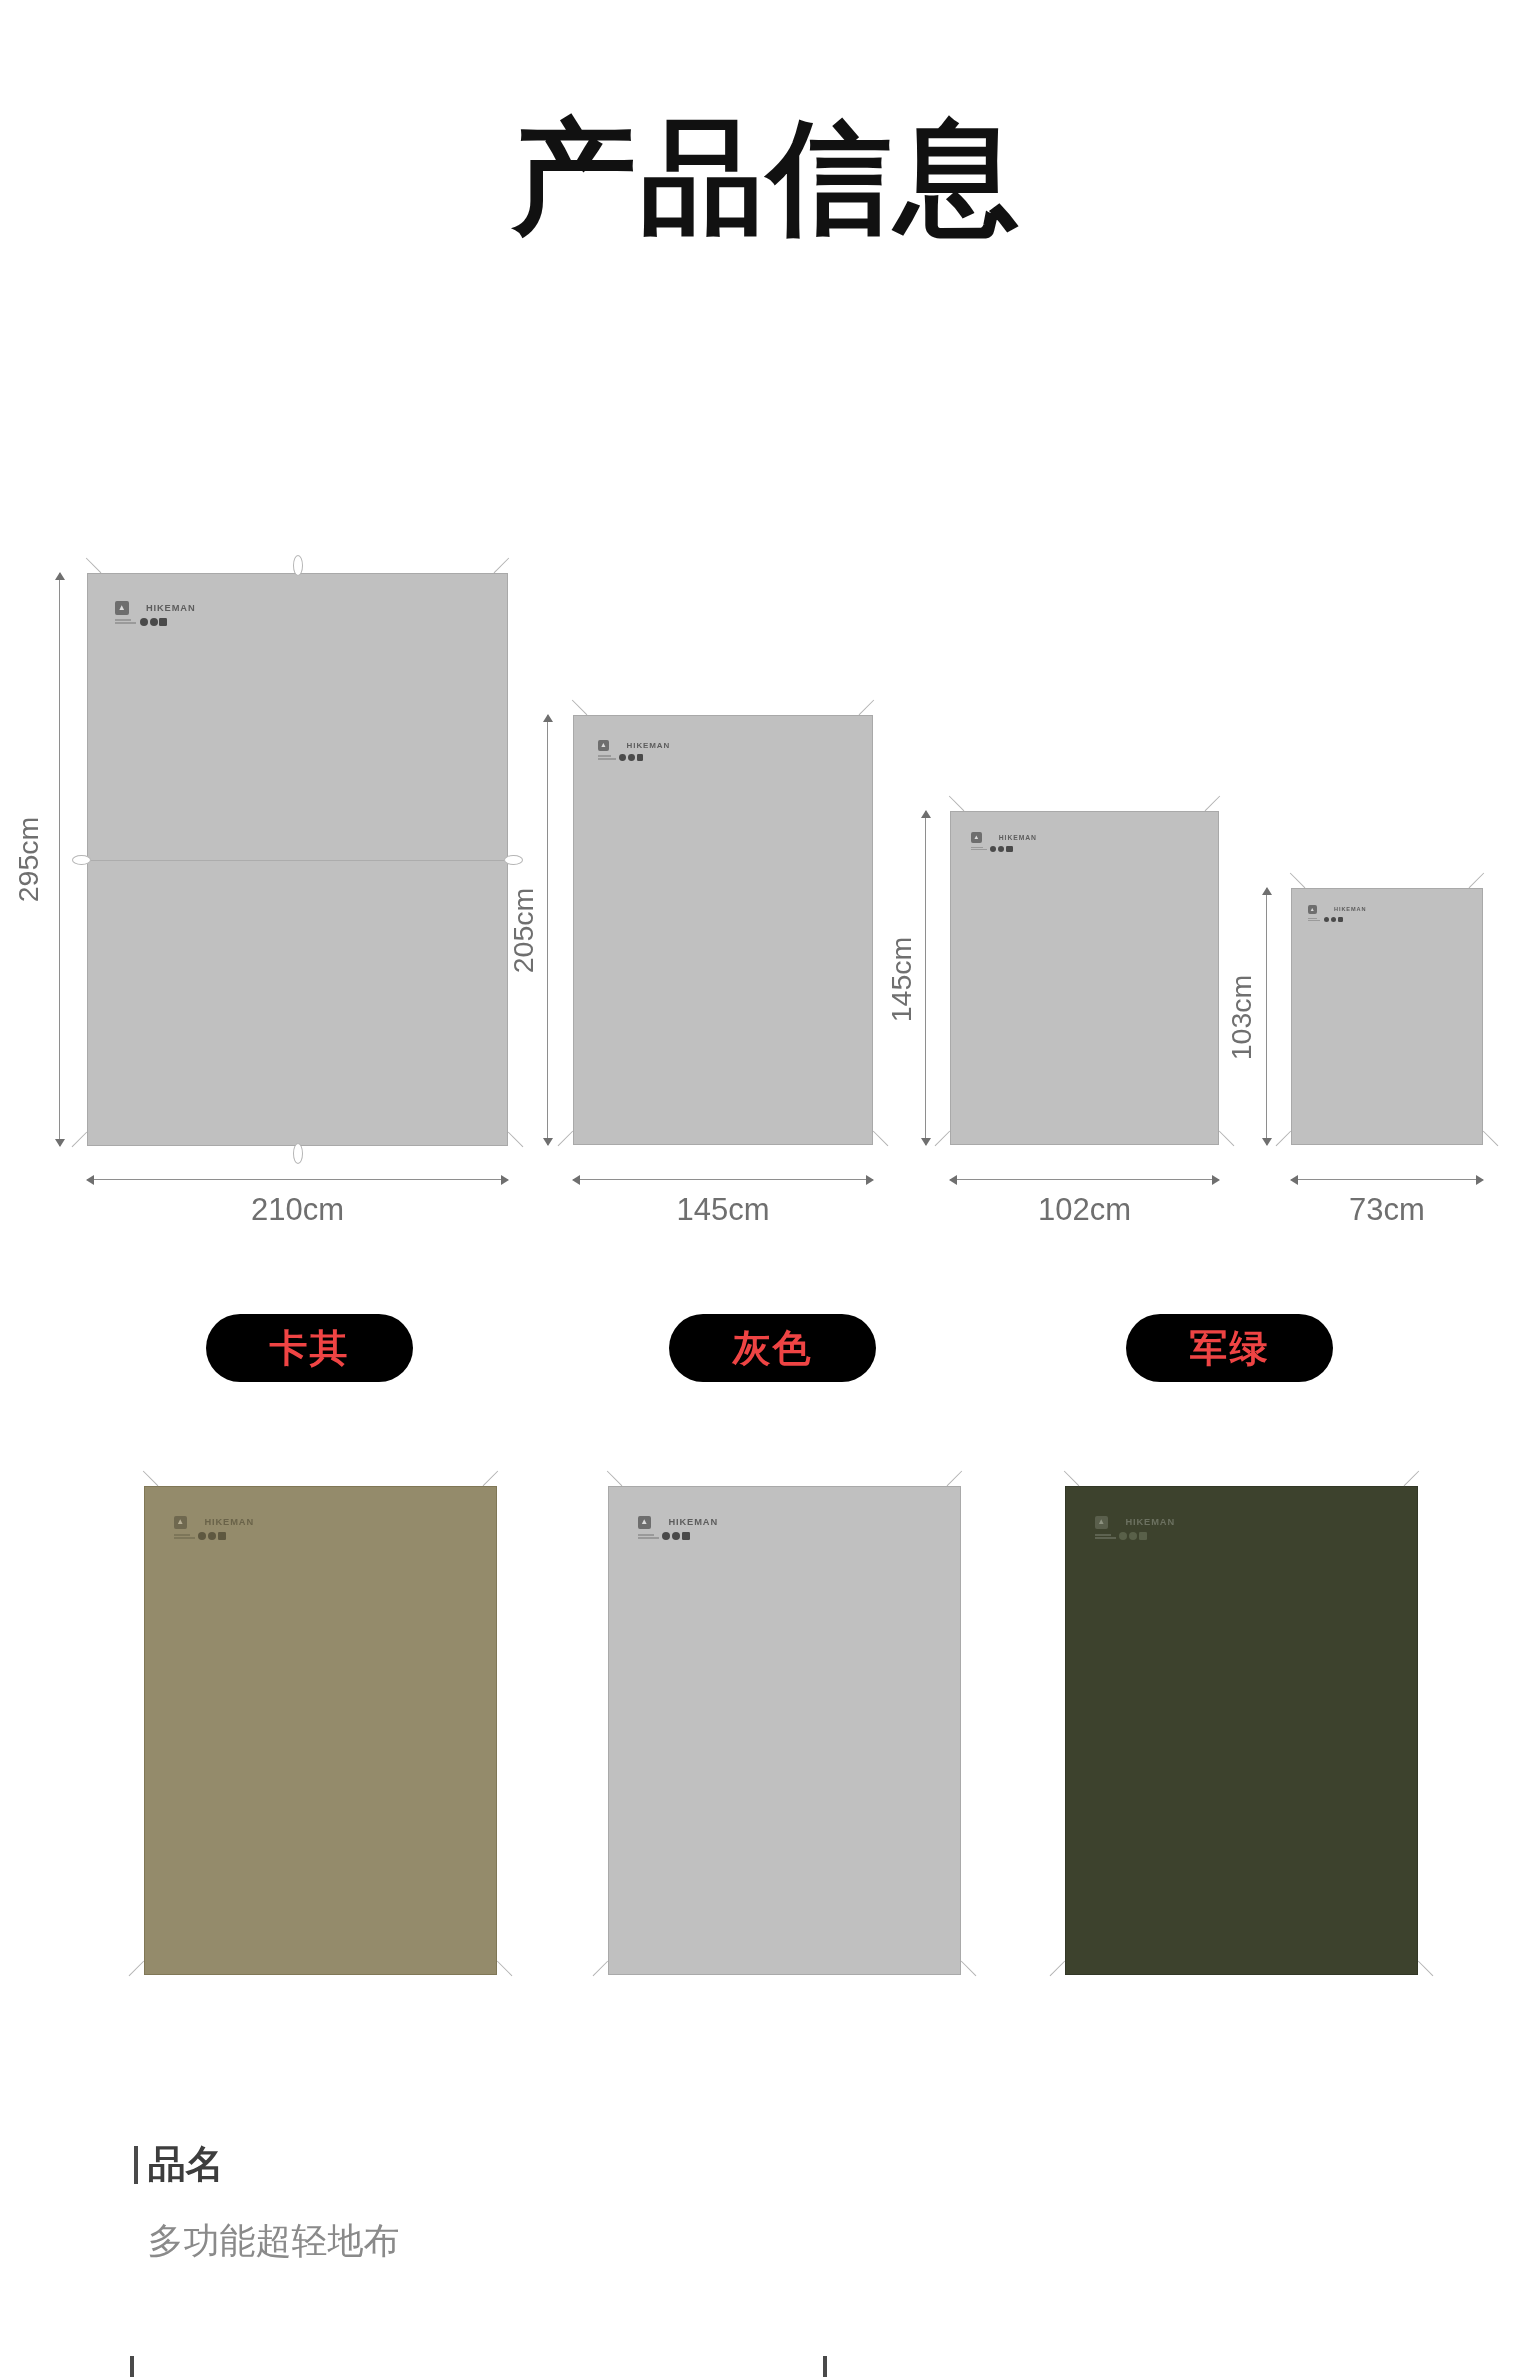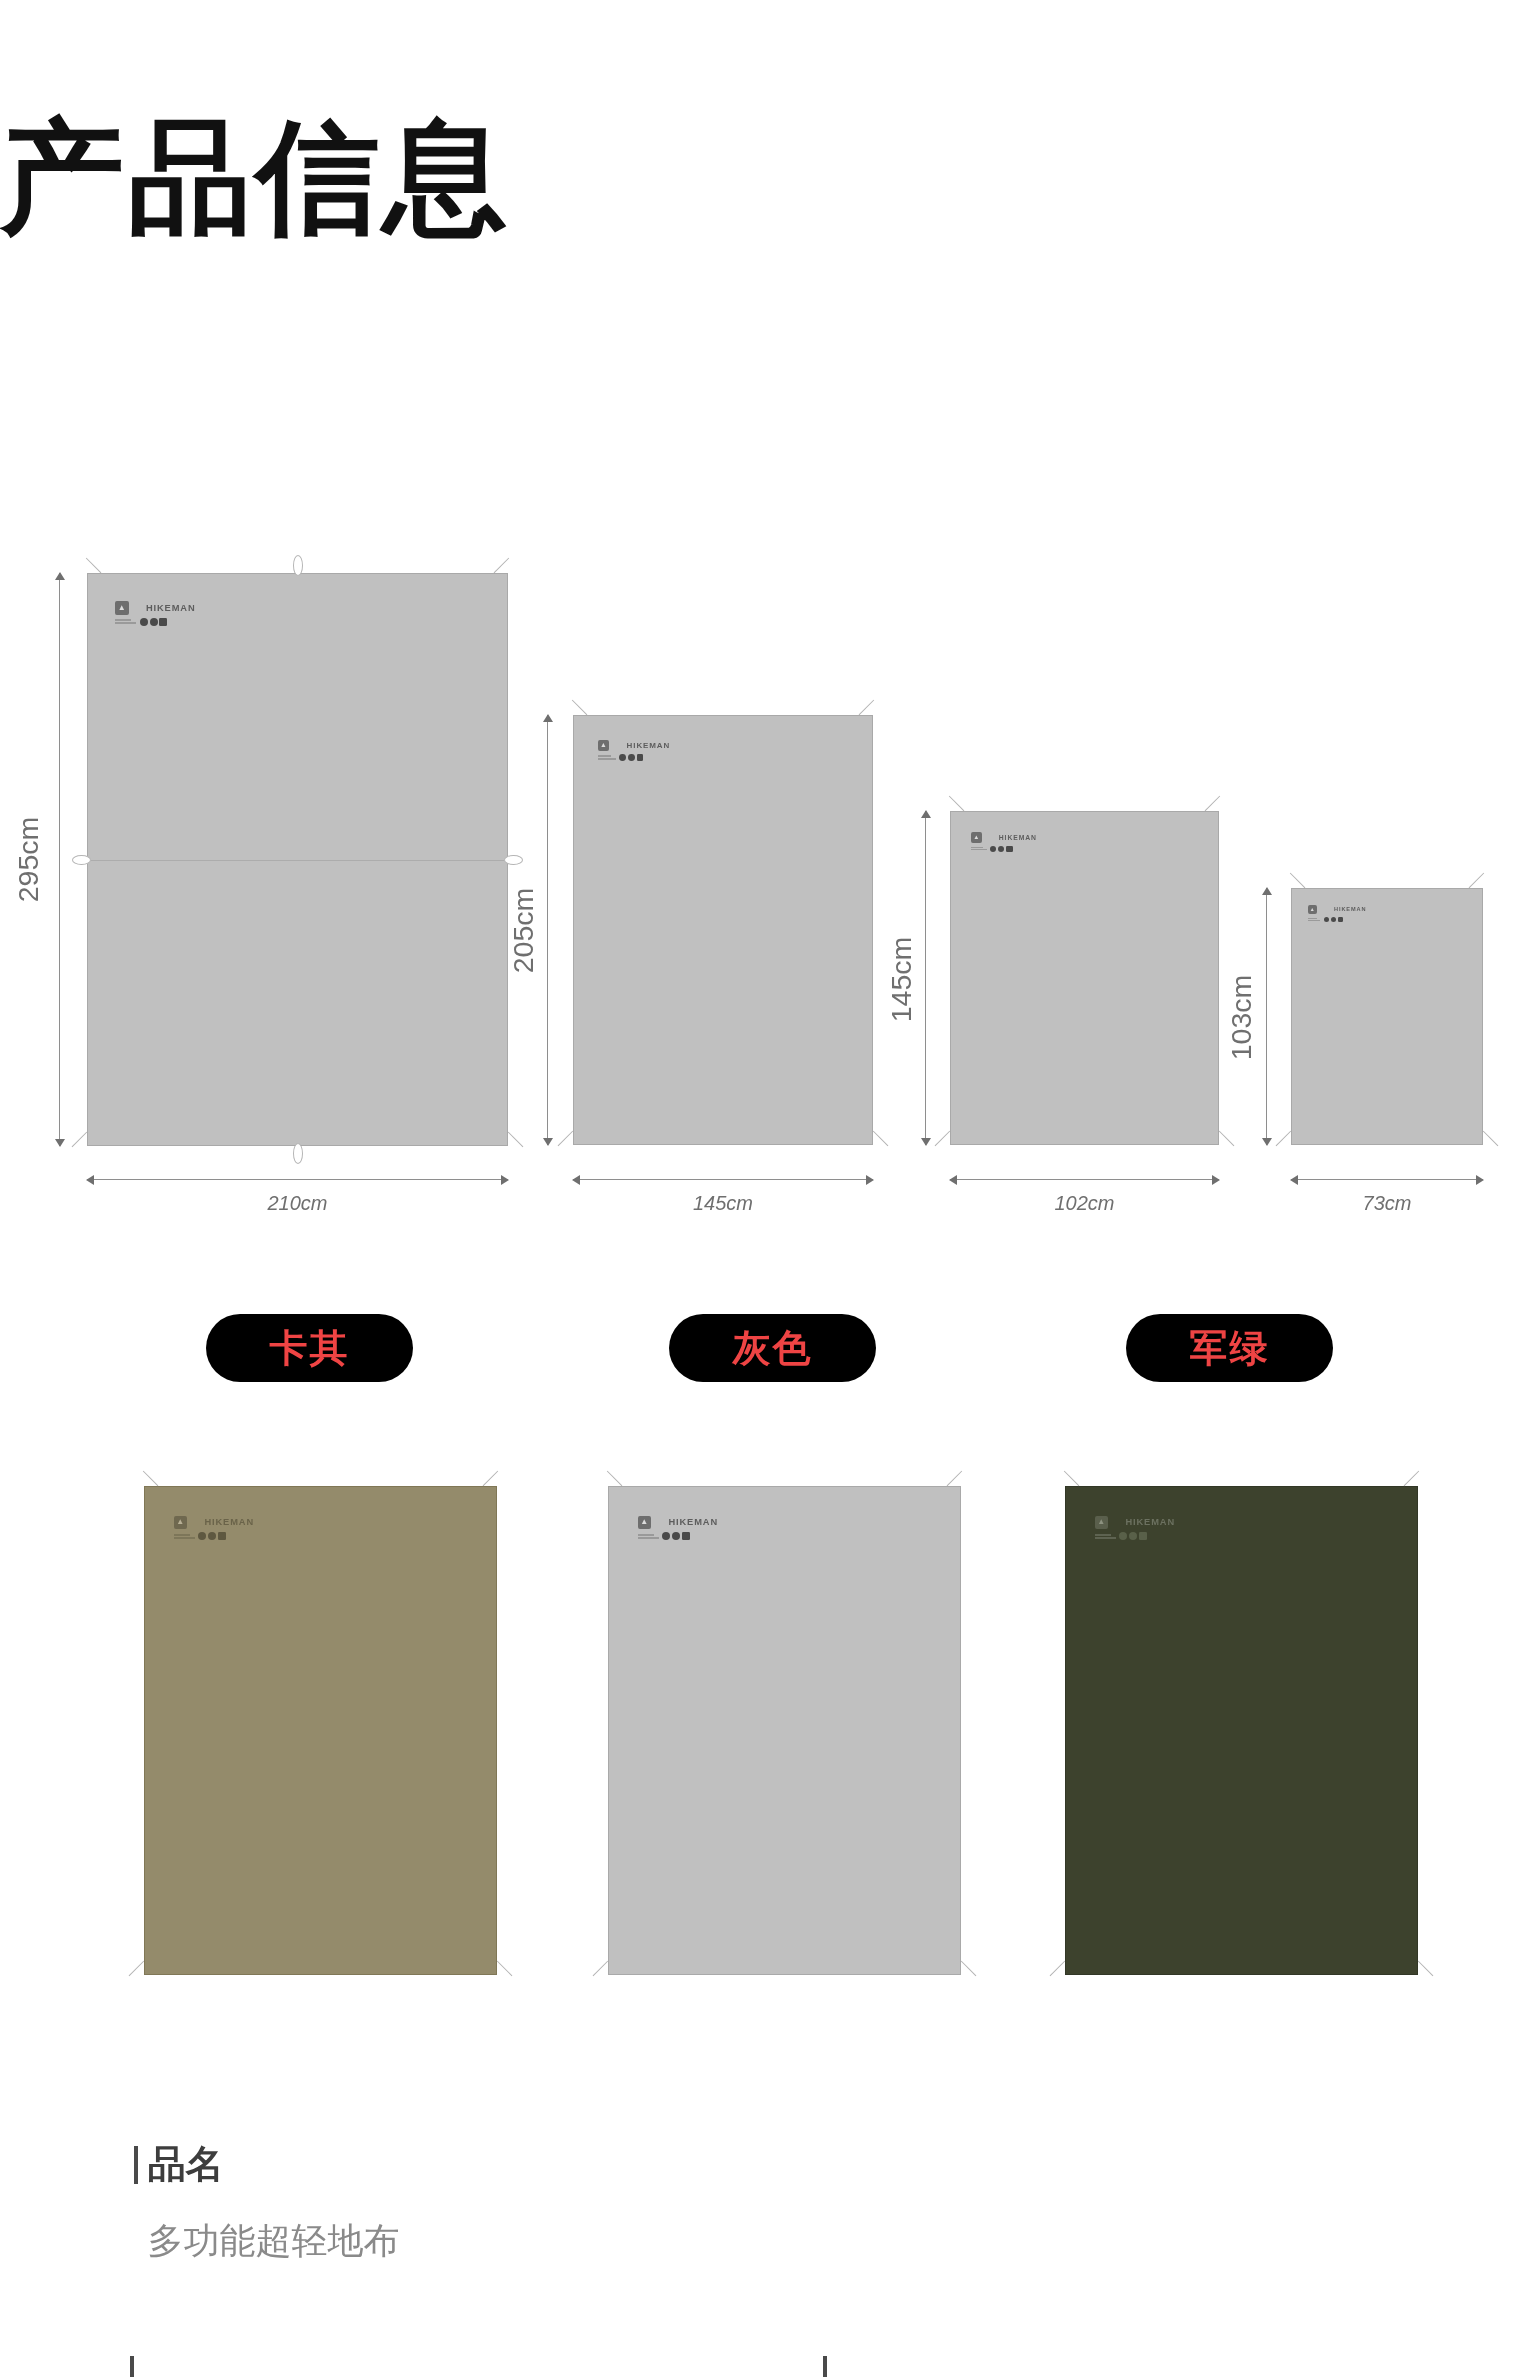--- a/index.html
+++ b/index.html
@@ -9,21 +9,21 @@
     background: #ffffff;
     font-family: "Liberation Sans", "DejaVu Sans", sans-serif;
     overflow: hidden;
   }
   .page { position: relative; width: 1535px; height: 2377px; background: #fff; }
 
   
   .title {
     position: absolute;
     top: 115px; left: 0; width: 1535px;
-    text-align: left;
+    text-align: center;
     font-size: 124px;
     font-weight: 900;
     letter-spacing: 3.7px;
     color: #111111;
     line-height: 1;
     font-family: "DejaVu Sans", "Liberation Sans", sans-serif;
   }
 
   
   .size-section { position: absolute; top: 0; left: 0; width: 1535px; height: 1251px; }
@@ -127,25 +127,24 @@
     color: #6f6f6f;
     font-size: 28.5px;
     white-space: nowrap;
     transform-origin: center center;
     transform: rotate(-90deg);
     font-family: "Liberation Sans", sans-serif;
   }
   .dim-label-h {
     position: absolute;
     color: #6f6f6f;
-    font-size: 20px;
+    font-size: 31px;
     white-space: nowrap;
     text-align: center;
     font-family: "Liberation Sans", sans-serif;
-    font-style: italic;
   }
 
   
   .pill {
     position: absolute;
     background: #000000;
     color: #ef4444;
     border-radius: 619px;
     font-size: 38px;
     font-weight: 700;

